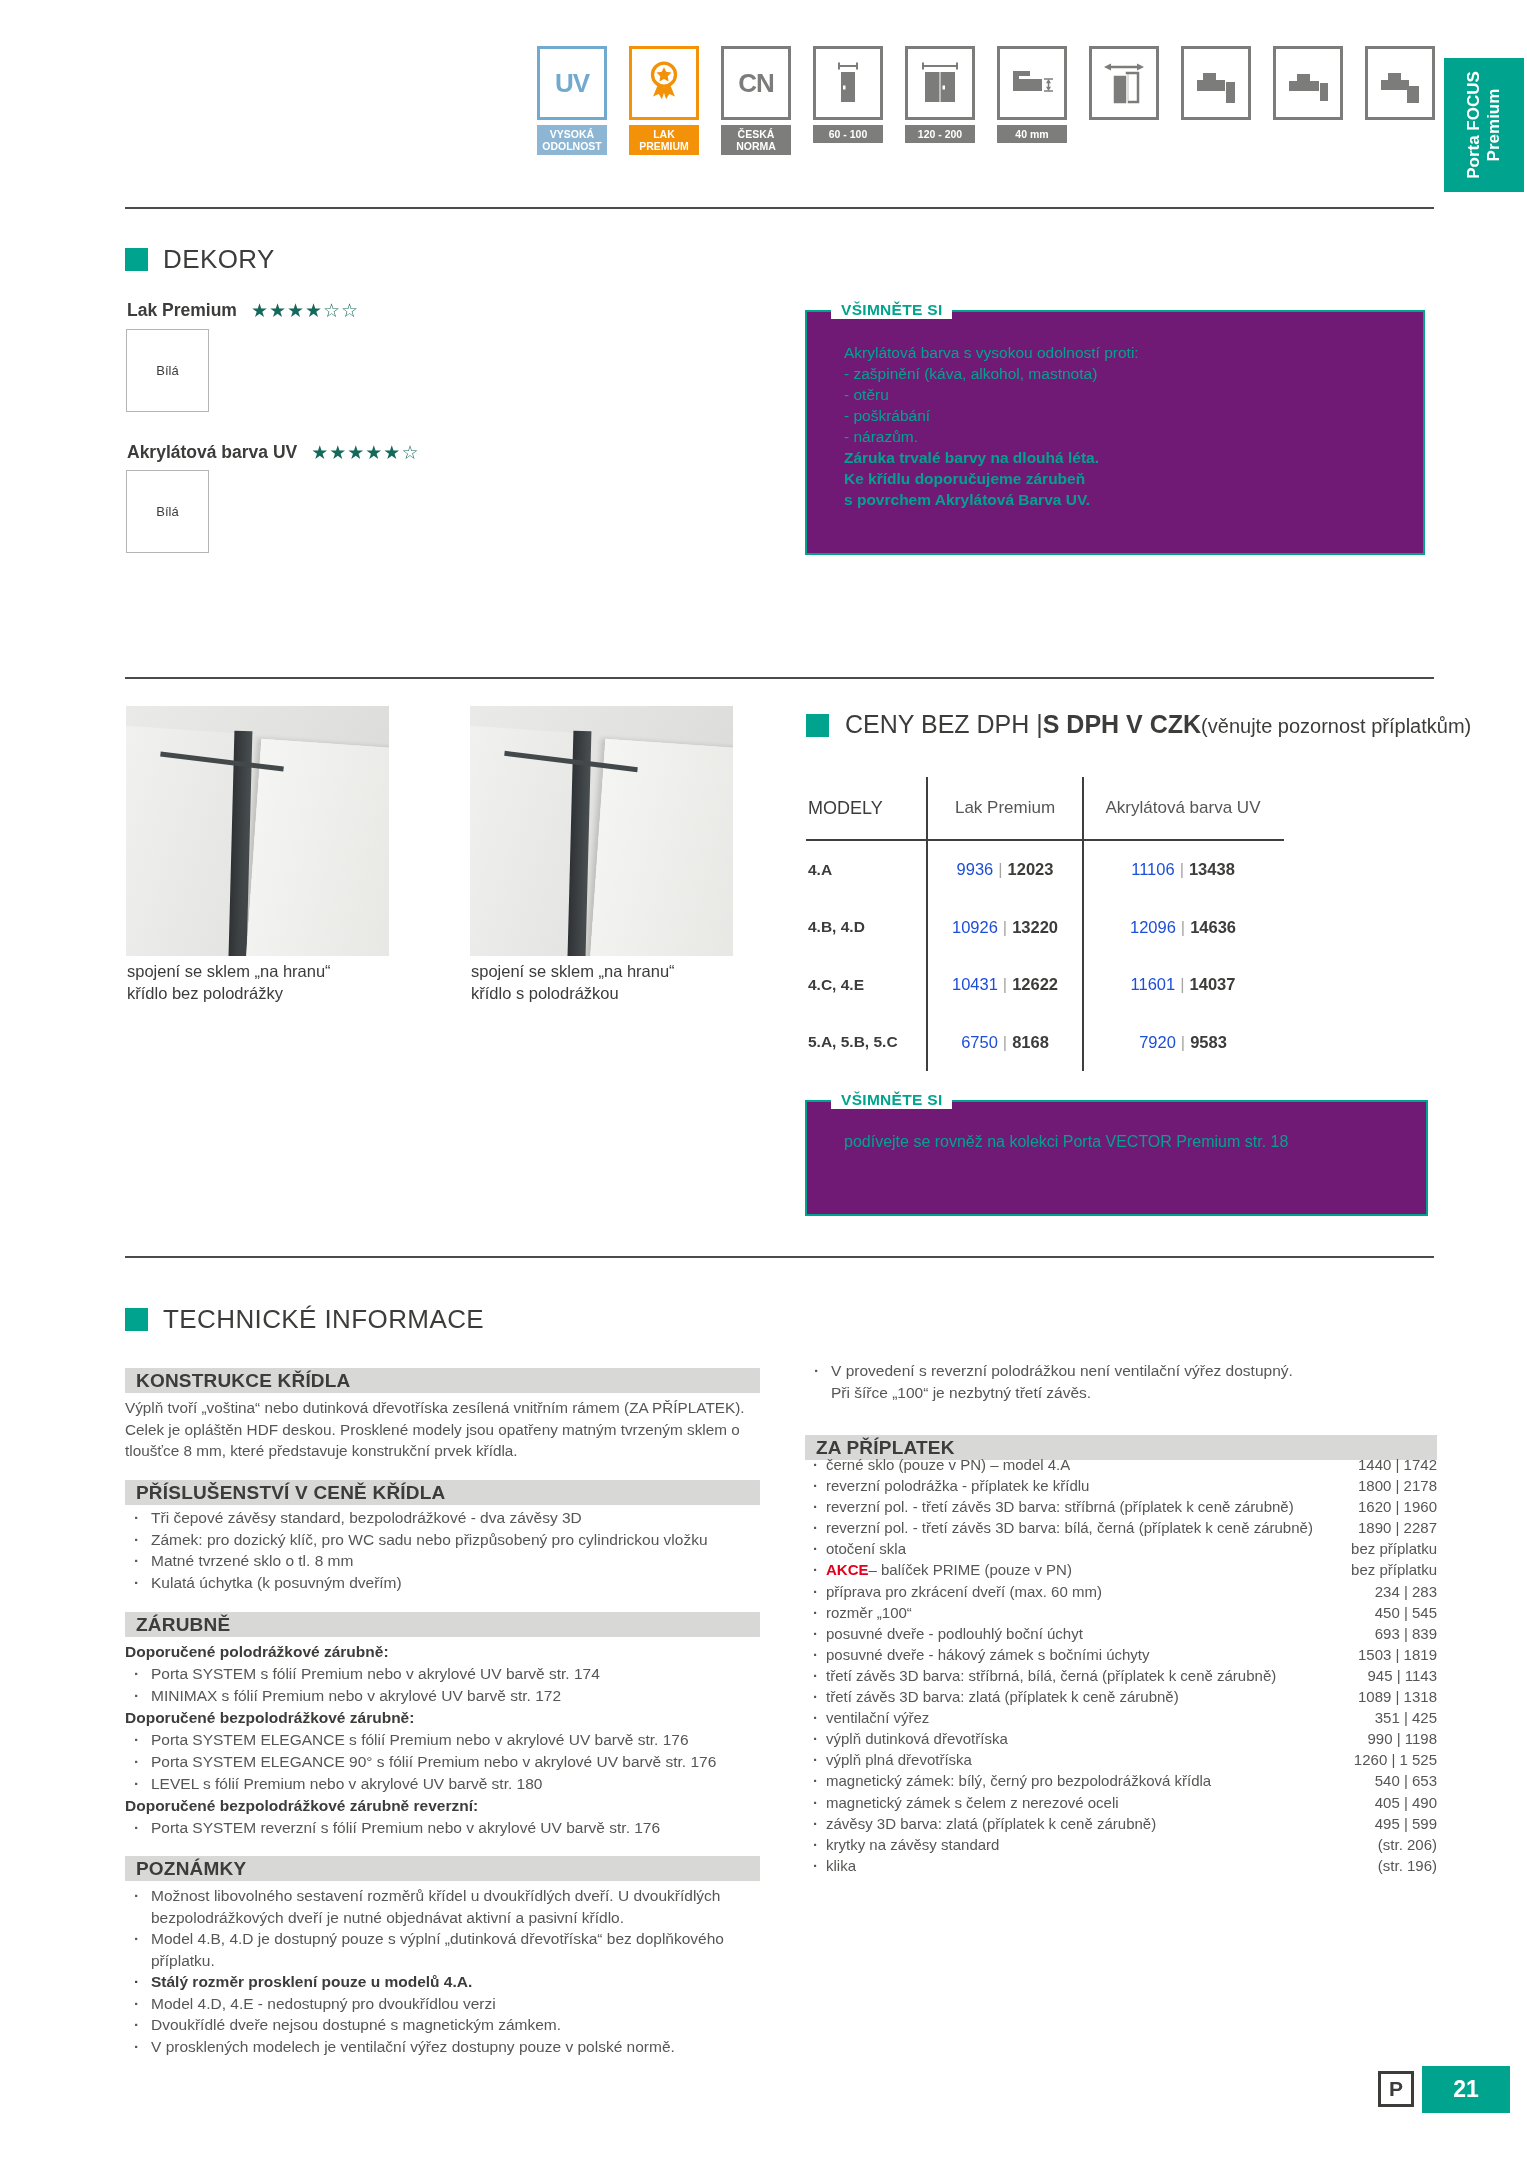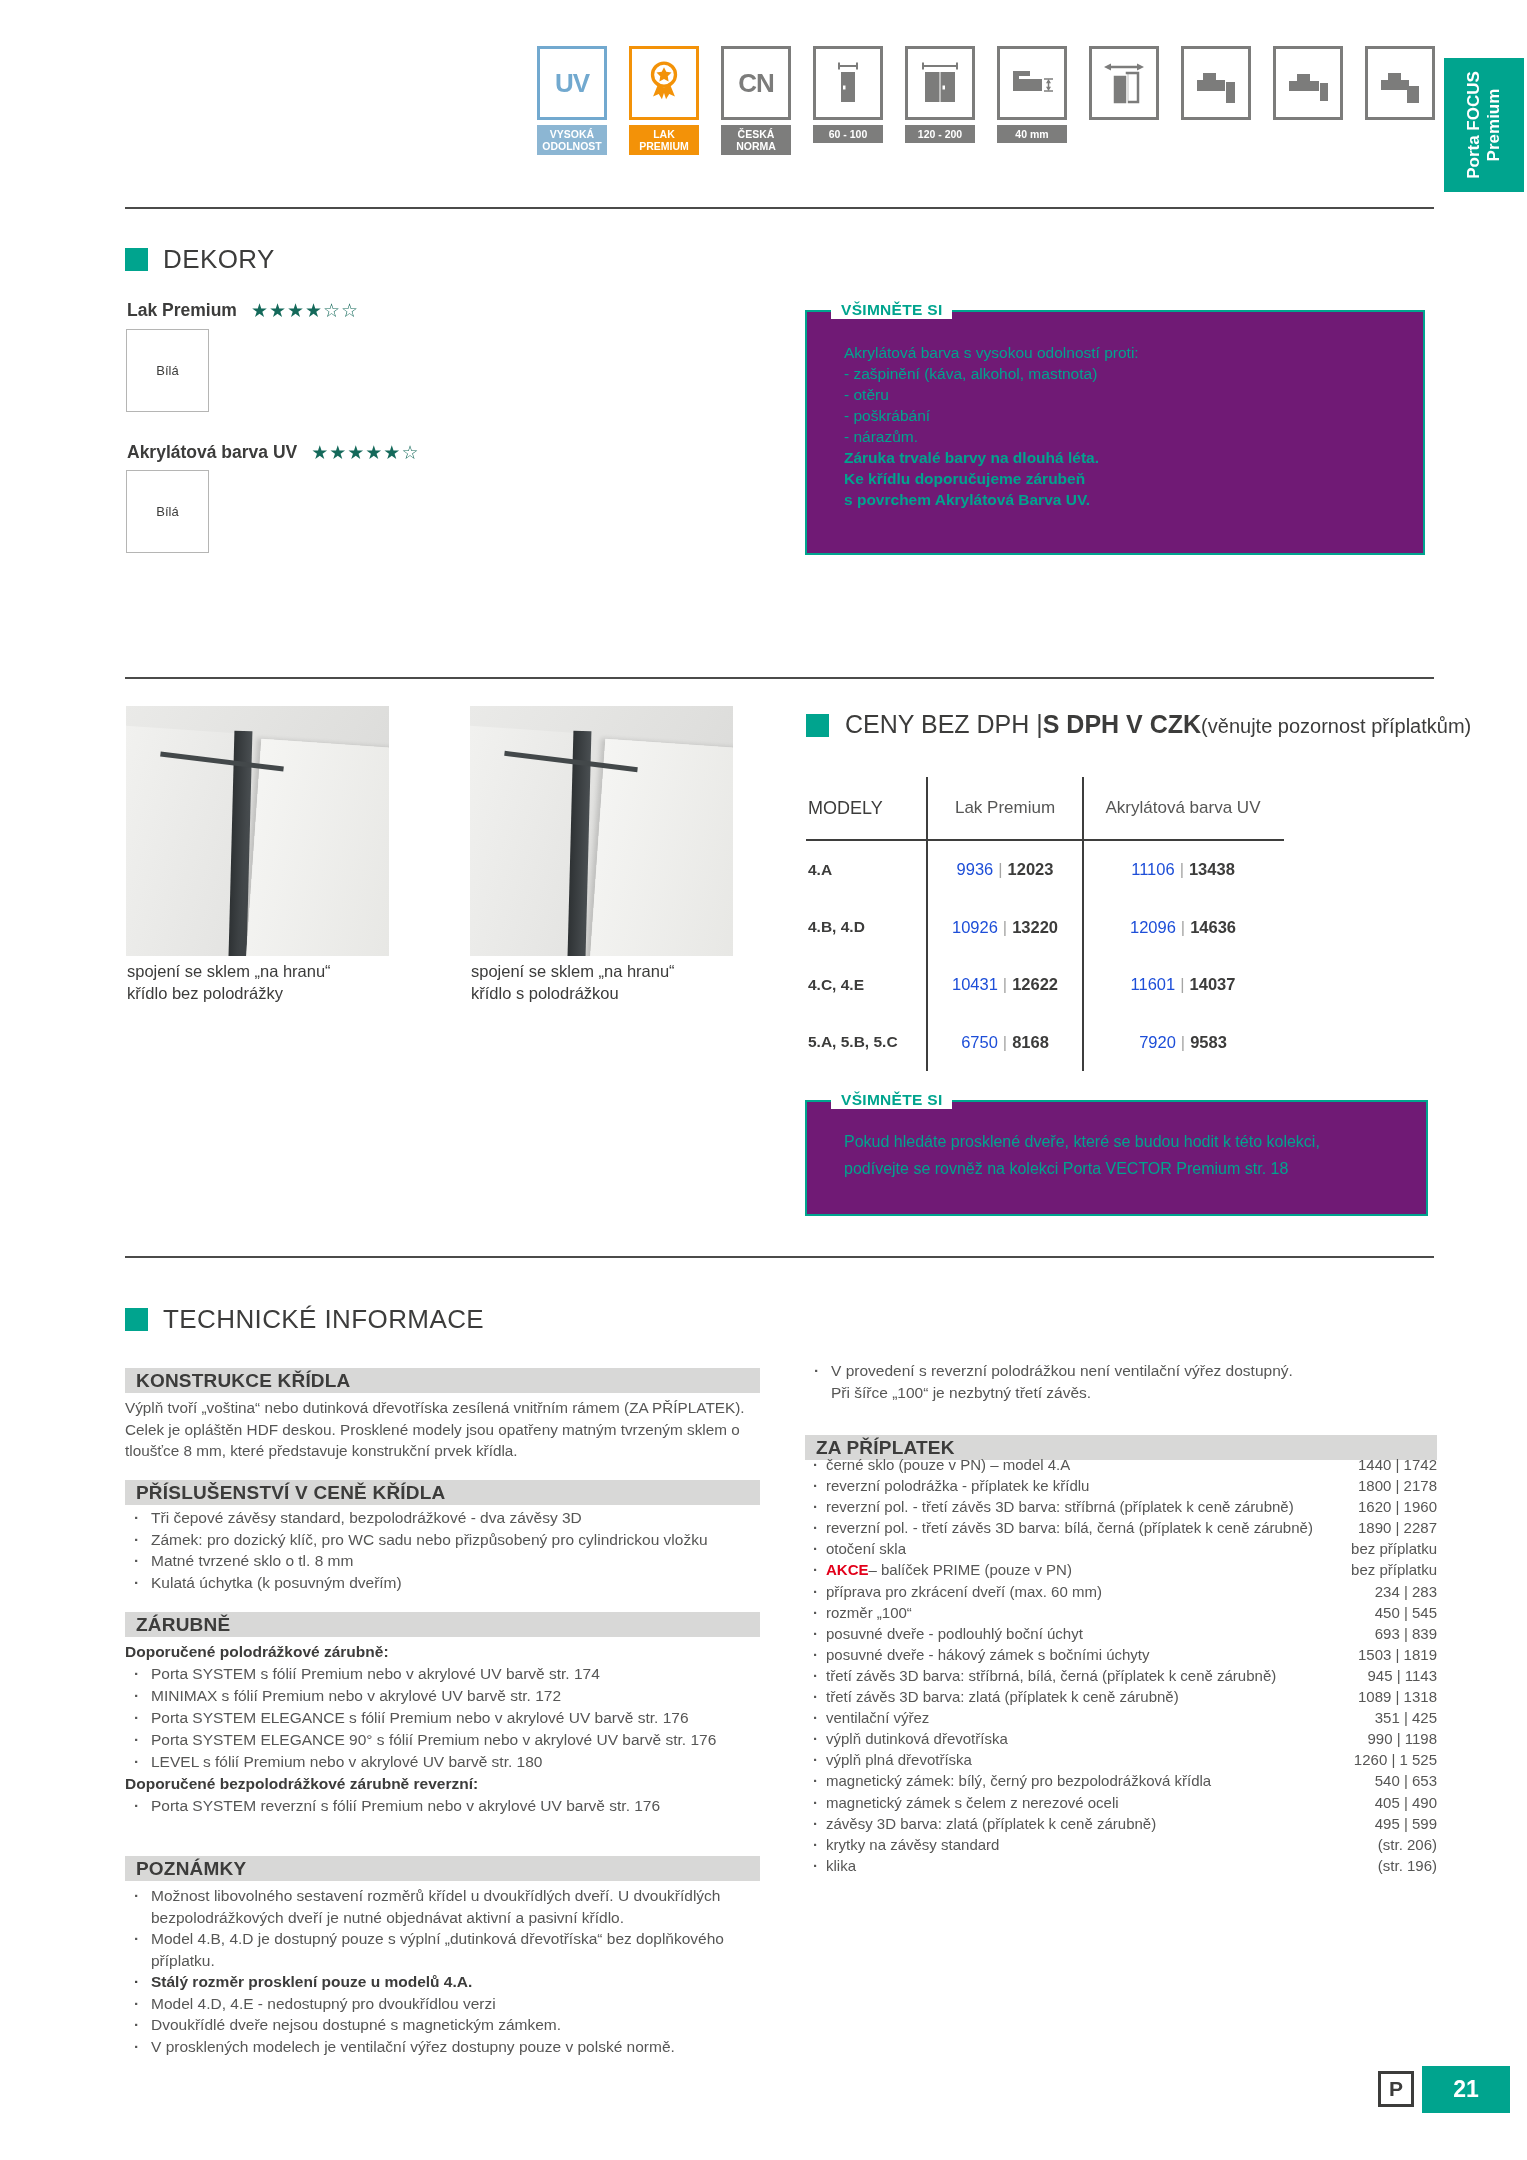--- a/index.html
+++ b/index.html
@@ -357,21 +357,20 @@
             <span class="gross">9583</span>
           </div>
         </div>
       </div>
   </div>
 
   <div class="notice notice2 abs" style="left:805px; top:1100px; width:623px; height:116px">
     <div class="notice-title">VŠIMNĚTE SI</div>
     <div class="notice-body" style="padding-top:26px">
 
-    <div class="n-line">Pokud hledáte prosklené dveře, které se budou hodit k této kolekci,</div>
         <div class="n-line">podívejte se rovněž na kolekci Porta VECTOR Premium str. 18</div>
       </div>
   </div>
 
   <div class="rule abs" style="top:1256px"></div>
 
   <div class="sec-head abs" style="left:125px; top:1304px">
     <div class="sq"></div>
     <div class="sec-title">TECHNICKÉ INFORMACE</div>
   </div>
@@ -387,20 +386,21 @@
       <div class="li"><span class="dot">·</span><span>Matné tvrzené sklo o tl. 8 mm</span></div>
       <div class="li"><span class="dot">·</span><span>Kulatá úchytka (k posuvným dveřím)</span></div>
     </div>
 
   <div class="bar abs" style="left:125px; top:1612px">ZÁRUBNĚ</div>
   <div class="abs" style="left:125px; top:1641px; width:645px">
 
   <div class="zr-line lt-heading"><span>Doporučené polodrážkové zárubně:</span></div>
       <div class="zr-line lt-bullet"><span class="dot">·</span><span>Porta SYSTEM s fólií Premium nebo v akrylové UV barvě str. 174</span></div>
       <div class="zr-line lt-bullet"><span class="dot">·</span><span>MINIMAX s fólií Premium nebo v akrylové UV barvě str. 172</span></div>
+      <div class="zr-line lt-heading"><span>Doporučené bezpolodrážkové zárubně:</span></div>
       <div class="zr-line lt-bullet"><span class="dot">·</span><span>Porta SYSTEM ELEGANCE s fólií Premium nebo v akrylové UV barvě str. 176</span></div>
       <div class="zr-line lt-bullet"><span class="dot">·</span><span>Porta SYSTEM ELEGANCE 90° s fólií Premium nebo v akrylové UV barvě str. 176</span></div>
       <div class="zr-line lt-bullet"><span class="dot">·</span><span>LEVEL s fólií Premium nebo v akrylové UV barvě str. 180</span></div>
       <div class="zr-line lt-heading"><span>Doporučené bezpolodrážkové zárubně reverzní:</span></div>
       <div class="zr-line lt-bullet"><span class="dot">·</span><span>Porta SYSTEM reverzní s fólií Premium nebo v akrylové UV barvě str. 176</span></div>
     </div>
 
   <div class="bar abs" style="left:125px; top:1856px">POZNÁMKY</div>
   <div class="abs pz" style="left:125px; top:1885px; width:645px">
 

